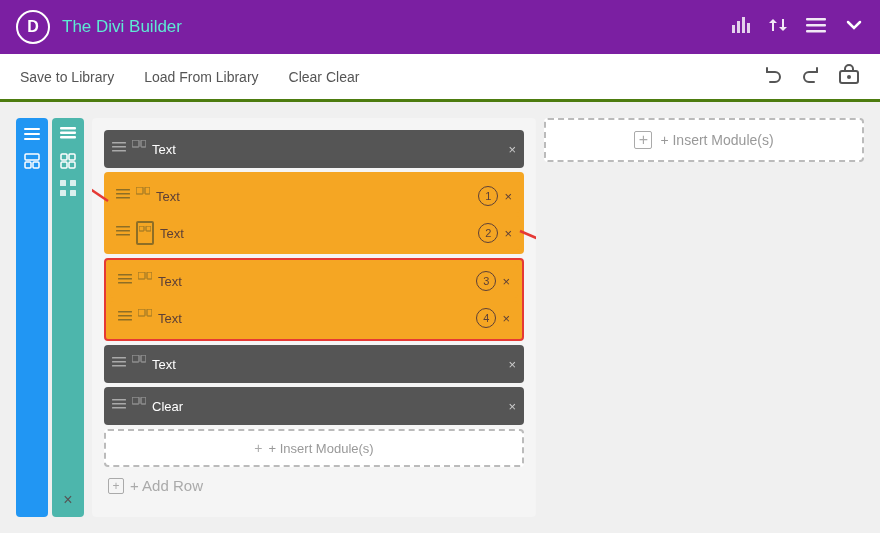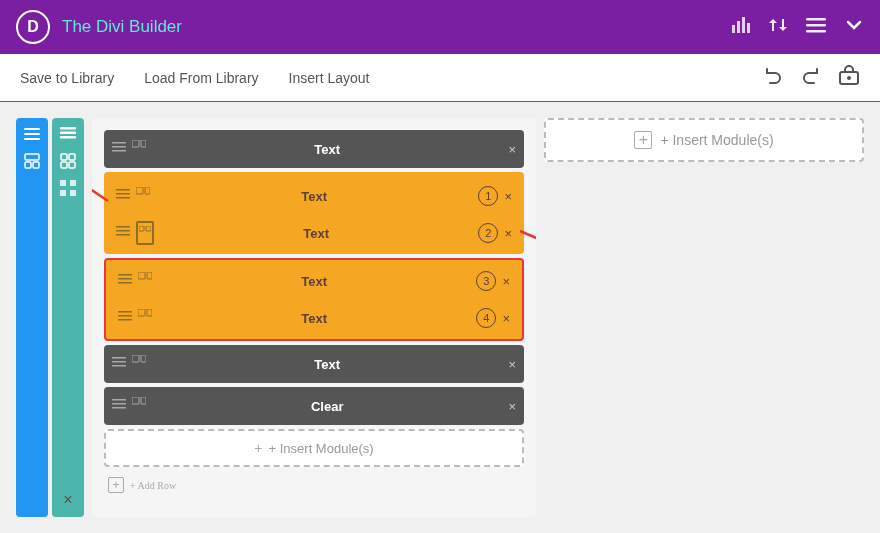--- a/index.html
+++ b/index.html
@@ -26,21 +26,21 @@
     .top-bar-right { display: flex; align-items: center; gap: 18px; }
     .top-bar-icon { color: white; font-size: 18px; cursor: pointer; }
 
     
     .action-bar {
       background: white;
       height: 48px;
       display: flex;
       align-items: center;
       padding: 0 20px;
-      border-bottom: 1px solid #4d7c0f;
+      border-bottom: 3px solid #4d7c0f;
       justify-content: space-between;
     }
     .action-bar-left { display: flex; align-items: center; gap: 30px; }
     .action-btn {
       color: #555;
       font-size: 14px;
       font-weight: 500;
       cursor: pointer;
       border: none;
       background: none;
@@ -123,23 +123,22 @@
       padding: 4px;
       display: flex;
       flex-direction: column;
       gap: 3px;
     }
     .row-group.selected {
       border: 2px solid #e53935;
     }
     .module-label {
       flex: 1;
-      text-align: center;
       font-size: 13px;
-      font-weight: 700;
+      font-weight: 400;
     }
     .module-label.dark { color: white; }
     .module-label.amber { color: #5d4037; }
     .circle-num {
       width: 20px; height: 20px;
       border-radius: 50%;
       border: 1.5px solid #5d4037;
       display: flex; align-items: center; justify-content: center;
       font-size: 11px; color: #5d4037;
     }
@@ -236,21 +235,21 @@
           <path d="M4 7l6 6 6-6" stroke="white" stroke-width="2.5" fill="none" stroke-linecap="round"></path>
         </svg>
     </span>
   </div>
 </div>
 
 <div class="action-bar">
   <div class="action-bar-left">
     <button class="action-btn">Save to Library</button>
     <button class="action-btn">Load From Library</button>
-    <button class="action-btn">Insert Layout</button>
+    <button class="action-btn">Clear Clear</button>
   </div>
   <div class="action-bar-right">
     <button class="action-icon-btn">
       <svg width="22" height="22" viewBox="0 0 22 22">
           <path d="M5 9H13a5 5 0 010 10H8" stroke="#555" stroke-width="2" fill="none" stroke-linecap="round"></path>
           <polyline points="5,5 5,9 9,9" stroke="#555" stroke-width="2" fill="none" stroke-linecap="round" stroke-linejoin="round"></polyline>
         </svg>
     </button>
     <button class="action-icon-btn">
       <svg width="22" height="22" viewBox="0 0 22 22">
@@ -476,21 +475,21 @@
         <span class="x-btn-white">×</span>
       </div>
 
       <div class="insert-module-btn">
         <span style="font-size:14px; color:#aaa;">+</span>
         <span style="color:#999; font-size:13px;">+ Insert Module(s)</span>
       </div>
 
       <div class="add-row-bar">
         <span style="border:1.5px solid #aaa; border-radius:2px; width:16px; height:16px; display:flex; align-items:center; justify-content:center; font-size:12px; color:#aaa;">+</span>
-        <span style="color:#aaa; font-size:10px;font-family:Liberation Serif, serif;">+ Add Row</span>
+        <span style="color:#aaa; font-size:15px;">+ Add Row</span>
       </div>
 
     </div>
   </div>
 
   <div class="right-panel">
     <div class="insert-module-large">
       <span style="font-size:16px; color:#aaa; border:1.5px solid #aaa; border-radius:2px; width:18px; height:18px; display:flex; align-items:center; justify-content:center;">+</span>
       <span style="color:#999; font-size:14px;">+ Insert Module(s)</span>
     </div>

